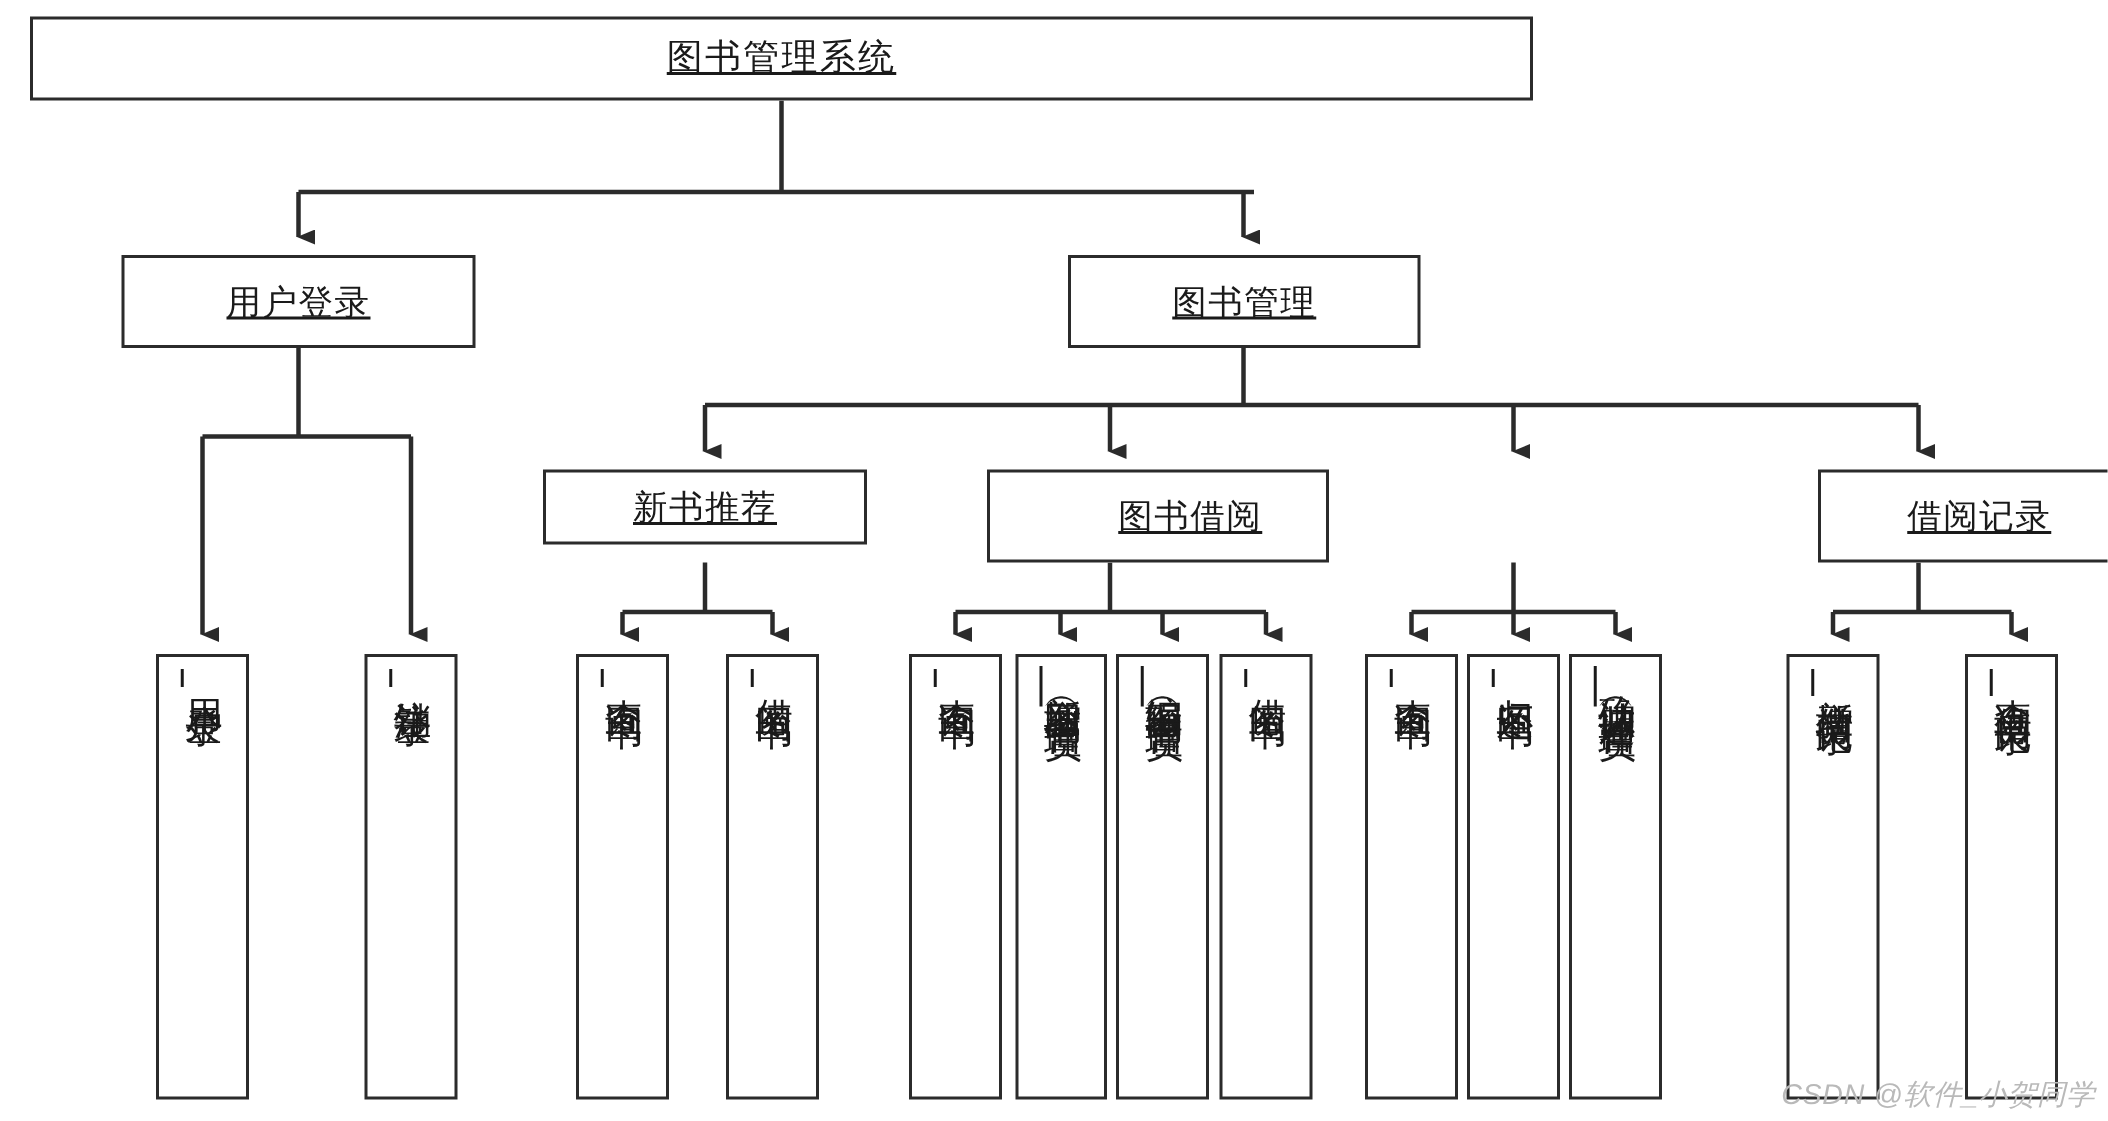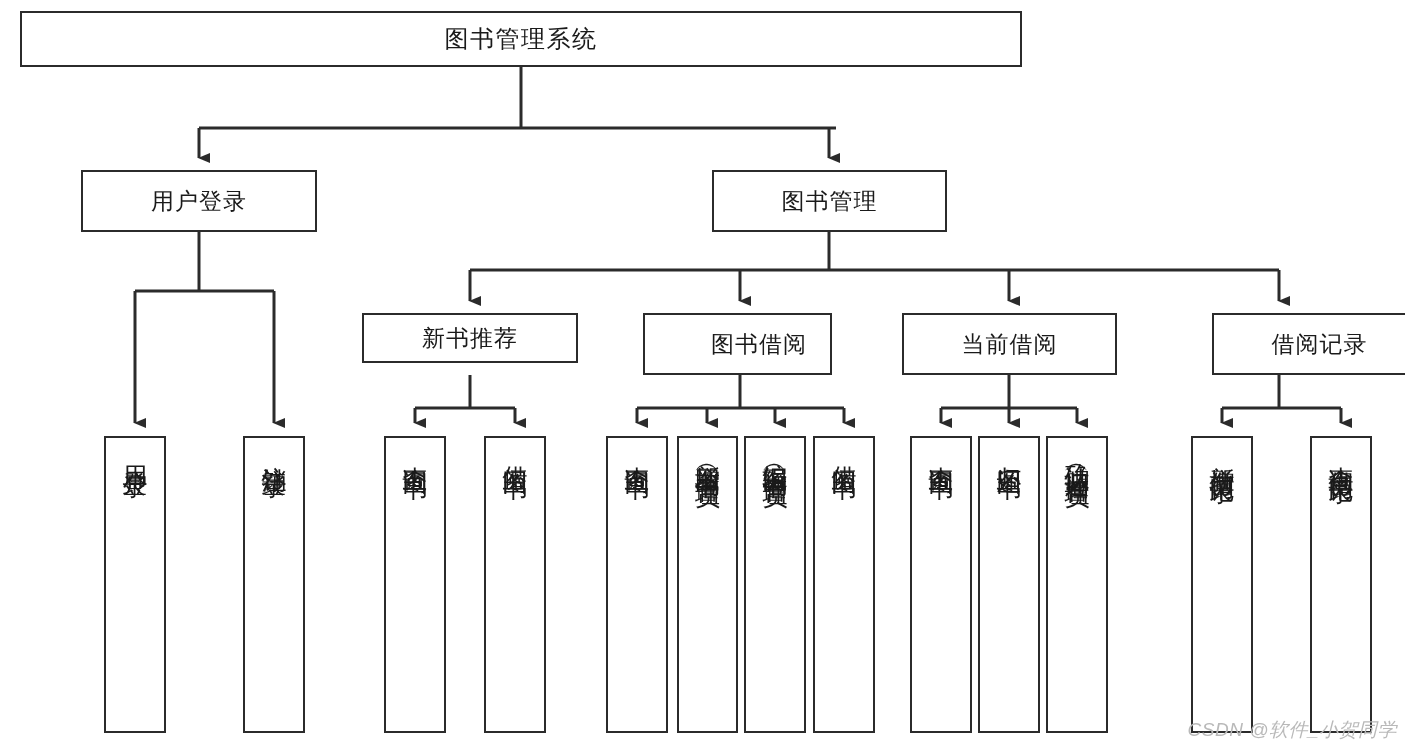--- a/index.html
+++ b/index.html
@@ -25,20 +25,21 @@
     align-items:center;
     justify-content:center;
     color:#1a1a1a;
     z-index:2;
   }
   .node .lbl{
     display:block;
     text-align:center;
     line-height:1.15;
     white-space:pre;
+    text-decoration:underline;
   }
   
   .h-node .lbl{font-size:23px;letter-spacing:1px;}
   .root .lbl{font-size:24px;letter-spacing:1.5px;}
 
   
   .v-node{
     align-items:flex-start;
     justify-content:center;
     padding-top:2px;
@@ -130,27 +131,24 @@
   </div>
 
   <div class="node h-node" style="left:712px;top:170px;width:235px;height:62px;">
     <span class="lbl">图书管理</span>
   </div>
 
   <div class="node h-node" style="left:362px;top:313px;width:216px;height:50px;">
     <span class="lbl">新书推荐</span>
   </div>
 
-  <div class="node h-node" style="left:643px;top:313px;width:189px;height:62px;padding-left:43px;">
+  <div class="node h-node" style="left:658px;top:313px;width:228px;height:62px;padding-left:43px;">
     <span class="lbl">图书借阅</span>
   </div>
 
-  <div class="node h-node" style="left:902px;top:313px;width:215px;height:62px;">
-    <span class="lbl">当前借阅</span>
-  </div>
 
   <div class="node h-node" style="left:1172px;top:313px;width:215px;height:62px;margin-left:40px;">
     <span class="lbl">借阅记录</span>
   </div>
 
   <div class="node v-node" style="left:104px;top:436px;width:62px;height:297px;">
     <span class="lbl">用户登录</span>
   </div>
 
   <div class="node v-node" style="left:243px;top:436px;width:62px;height:297px;">

